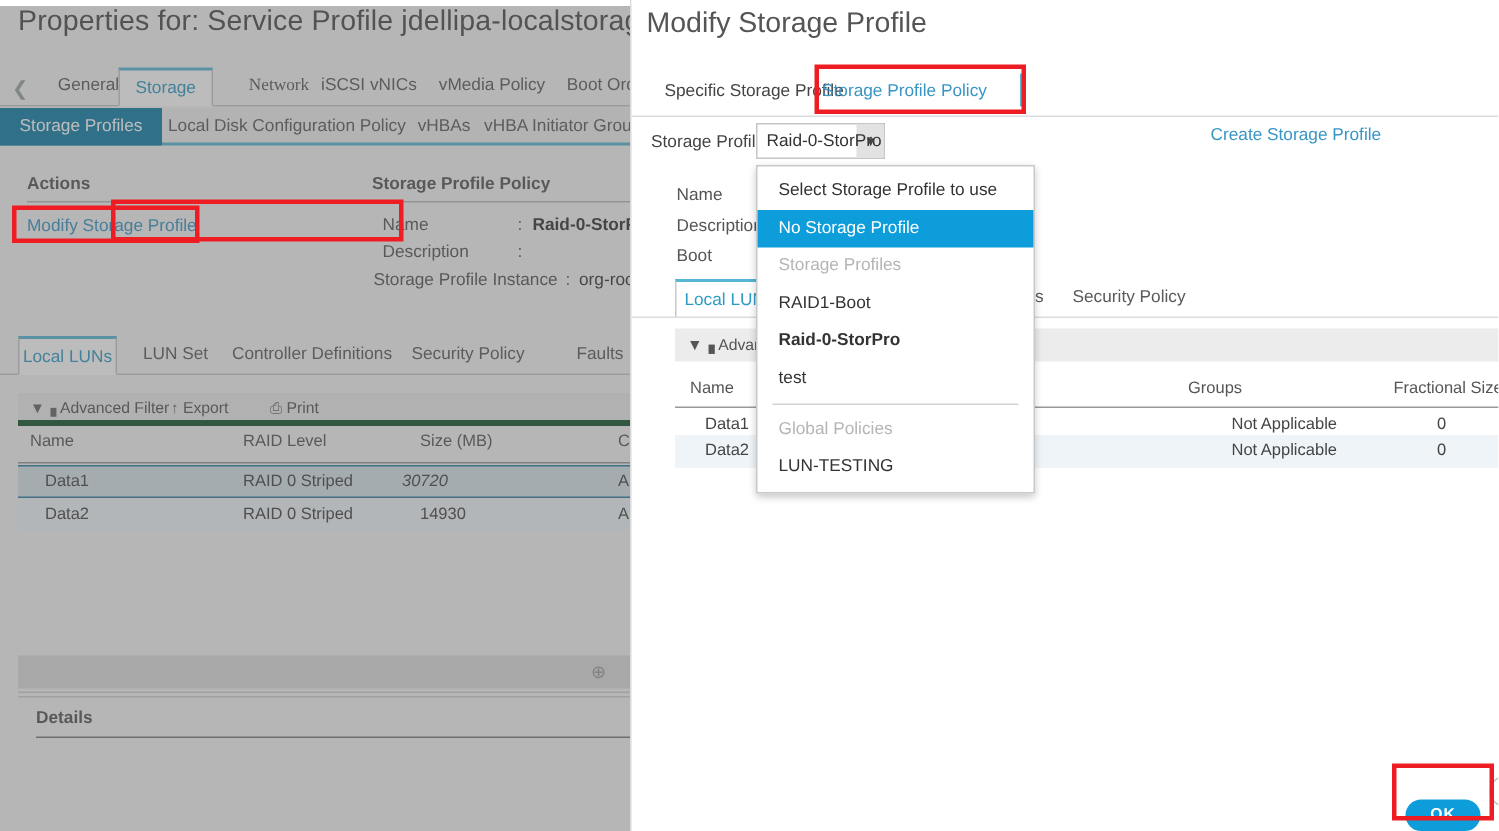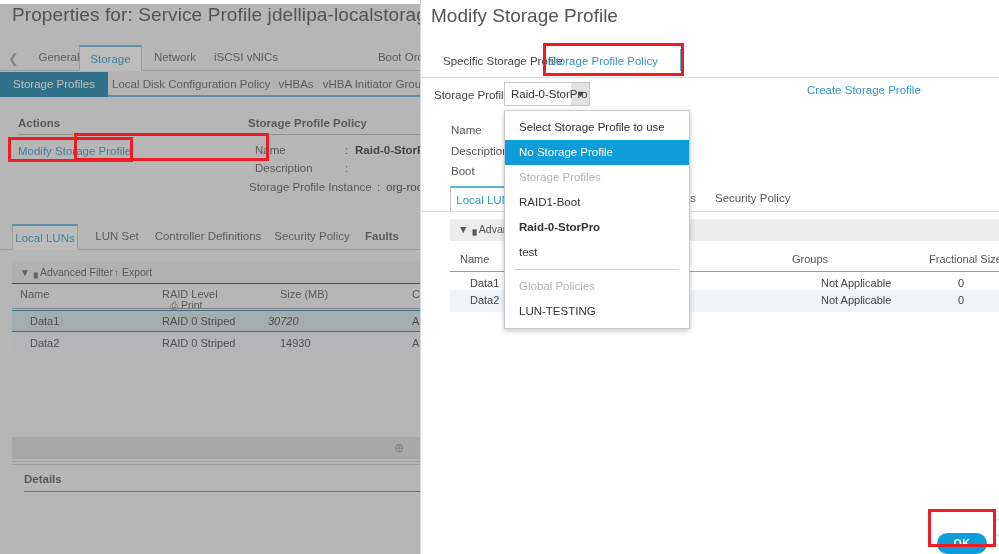--- a/index.html
+++ b/index.html
@@ -105,21 +105,21 @@
     font-size: 11.5px; color:#5a5a5a; white-space:nowrap; text-align:center;
   }
   .bg-innertab.sel {
     color:#2f9bc4; background:#fff;
     border:1px solid #c8c8c8; border-bottom:1px solid #fff; border-top:2px solid #56b6d8;
   }
 
   
   .bg-toolbar {
     position:absolute; left:12px; top:262px; width:408px; height:22px;
-    background:#ececec; border-bottom:1px solid #14532d;
+    background:#ececec; border-bottom:4px solid #14532d;
   }
   .tb-item { position:absolute; top:4px; font-size:10.5px; color:#555; white-space:nowrap; }
   .tb-ico { font-size:10px; color:#666; }
 
   
   .th { position:absolute; font-size:11px; color:#555; white-space:nowrap; }
   .bg-thline { position:absolute; left:12px; width:408px; height:1px; background:#999; }
   .bg-row { position:absolute; left:12px; width:408px; height:22px; }
   .bg-row.sel { background:#d7e3ea; border-top:1px solid #2e7fa3; border-bottom:1px solid #2e7fa3; }
   .bg-row.alt { background:#eef4f8; }
@@ -231,22 +231,23 @@
 
   <div id="bg-window">
 
     <div class="bg-title">Properties for: Service Profile jdellipa-localstorage</div>
 
     <div class="bg-chevron">❮</div>
 
     <div class="bg-tabstrip">
       <div class="bg-tab" style="left:28px;width:62px;">General</div>
       <div class="bg-tab sel" style="left:79px;width:63px;">Storage</div>
-      <div class="bg-tab" style="left:144px;width:62px;">Network</div>
+      <div class="bg-tab" style="left:155px;width:62px;font-family:Liberation Serif, serif;">Network</div>
       <div class="bg-tab" style="left:207px;width:78px;">iSCSI vNICs</div>
+      <div class="bg-tab" style="left:285px;width:86px;">vMedia Policy</div>
       <div class="bg-tab" style="left:371px;width:70px;">Boot Order</div>
     </div>
 
     <div class="bg-subtabstrip">
       <div class="bg-subtab sel" style="left:0px;width:108px;">Storage Profiles</div>
       <div class="bg-subtab" style="left:112px;width:158px;">Local Disk Configuration Policy</div>
       <div class="bg-subtab" style="left:272px;width:48px;">vHBAs</div>
       <div class="bg-subtab" style="left:322px;width:112px;">vHBA Initiator Groups</div>
     </div>
 
@@ -266,33 +267,33 @@
 
     <div class="kv-label" style="left:249px;top:181px;">Storage Profile Instance</div>
     <div class="kv-colon" style="left:377px;top:181px;">:</div>
     <div class="kv-val link-blue" style="left:386px;top:181px;">org-root/profile</div>
 
     <div class="bg-innertabstrip">
       <div class="bg-innertab sel" style="left:12px;width:66px;">Local LUNs</div>
       <div class="bg-innertab" style="left:86px;width:62px;">LUN Set</div>
       <div class="bg-innertab" style="left:150px;width:116px;">Controller Definitions</div>
       <div class="bg-innertab" style="left:268px;width:88px;">Security Policy</div>
-      <div class="bg-innertab" style="left:358px;width:48px;font-weight:bold;">Faults</div>
+      <div class="bg-innertab" style="left:376px;width:48px;">Faults</div>
     </div>
 
     <div class="bg-toolbar">
       <div class="tb-item" style="left:8px;">
         <span class="tb-ico">▼▗</span>
         <span>Advanced Filter</span>
       </div>
       <div class="tb-item" style="left:102px;">
         <span class="tb-ico">↑</span>
         <span>Export</span>
       </div>
-      <div class="tb-item" style="left:158px;margin-top:33px;">
+      <div class="tb-item" style="left:168px;">
         <span class="tb-ico">⎙</span>
         <span>Print</span>
       </div>
     </div>
 
     <div class="th" style="left:20px;top:288px;">Name</div>
     <div class="th" style="left:162px;top:288px;">RAID Level</div>
     <div class="th" style="left:280px;top:288px;">Size (MB)</div>
     <div class="th" style="left:412px;top:288px;">C</div>
     <div class="bg-thline" style="top:308px;"></div>

